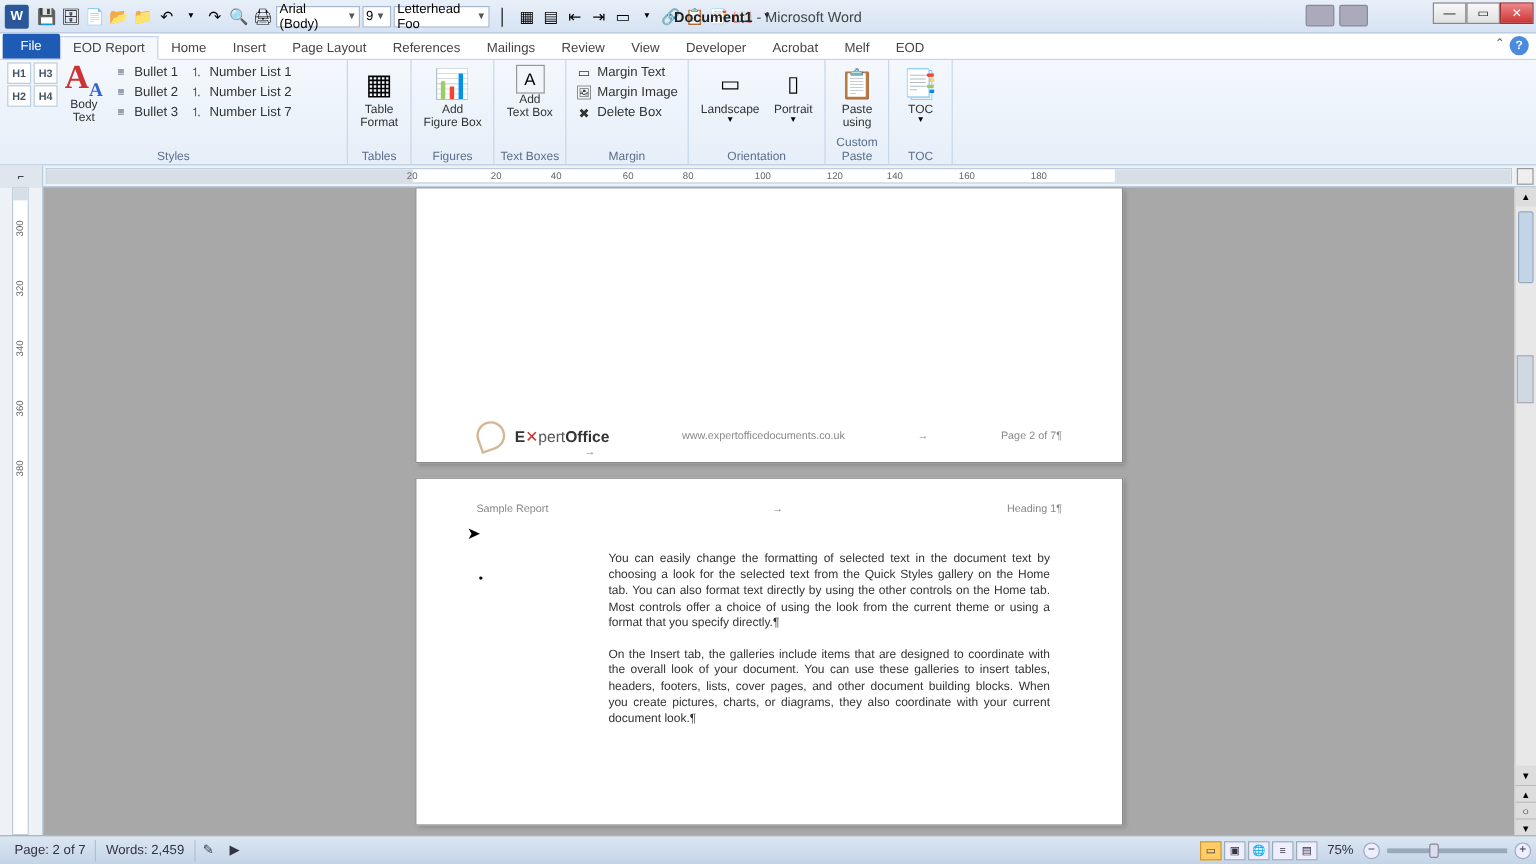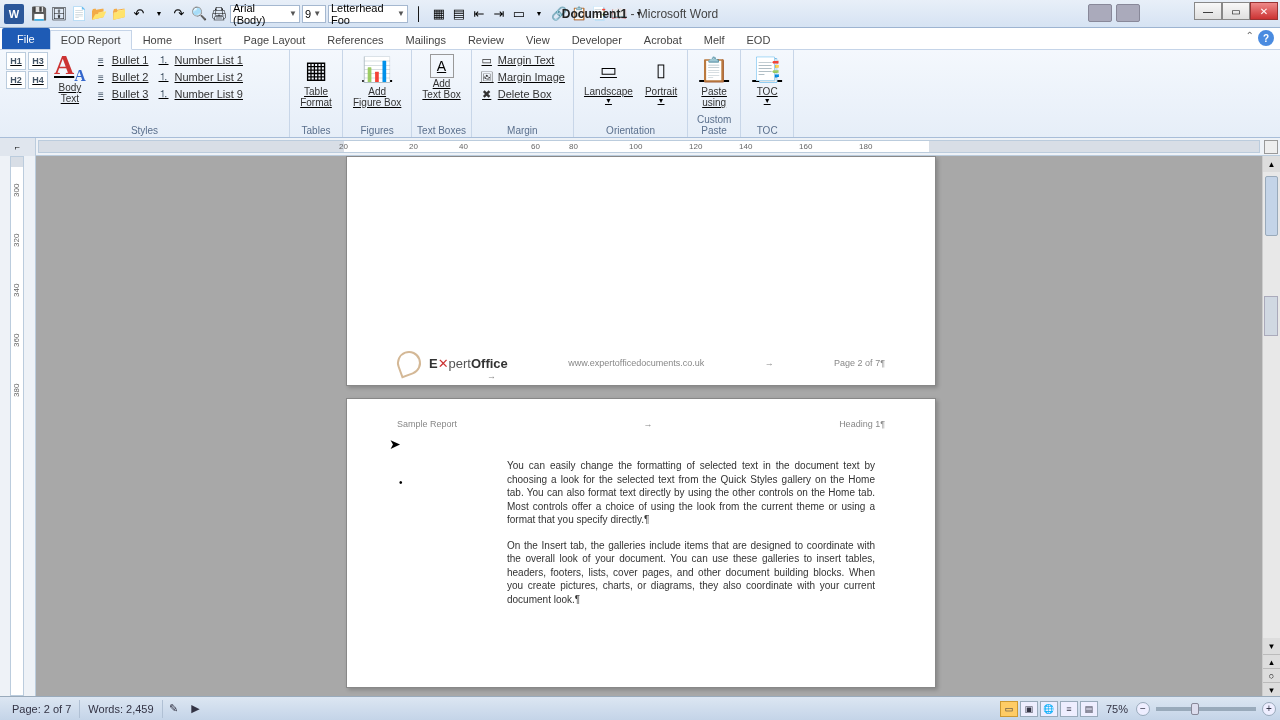--- a/index.html
+++ b/index.html
@@ -26,21 +26,21 @@
 
 .ribbon-tabs { height: 22px; background: #fff; border-bottom: 1px solid #c5d4e8; display: flex; align-items: flex-end; padding-left: 2px; position: relative; }
 .tab { padding: 3px 10px; font-size: 11px; color: #444; cursor: pointer; border: 1px solid transparent; border-bottom: none; }
 .tab.file { background: #1e5bb5; color: #fff; padding: 4px 14px; border-radius: 2px 2px 0 0; }
 .tab.active { background: #f4f8fd; border-color: #c5d4e8; border-bottom: 1px solid #f4f8fd; margin-bottom: -1px; }
 .ribbon-help { position: absolute; right: 6px; top: 2px; display: flex; gap: 4px; }
 .help-btn { width: 16px; height: 16px; background: #4a8be0; color: #fff; border-radius: 50%; display: flex; align-items: center; justify-content: center; font-size: 10px; font-weight: bold; cursor: pointer; }
 .min-ribbon { font-size: 10px; color: #666; cursor: pointer; }
 
 
-.ribbon { height: 88px; background: linear-gradient(#f4f8fd,#e6eef8); border-bottom: 1px solid #a8bdd8; display: flex; text-decoration: underline; }
+.ribbon { height: 88px; background: linear-gradient(#f4f8fd,#e6eef8); border-bottom: 1px solid #a8bdd8; display: flex; }
 .group { border-right: 1px solid #c8d6e8; padding: 2px 6px; display: flex; flex-direction: column; position: relative; }
 .group-label { position: absolute; bottom: 1px; left: 0; right: 0; text-align: center; font-size: 10px; color: #5a6f8c; }
 .group-body { flex: 1; display: flex; align-items: flex-start; gap: 4px; }
 .vstack { display: flex; flex-direction: column; gap: 1px; }
 .heading-btn { width: 20px; height: 18px; border: 1px solid #bcd; background: #fff; font-size: 9px; font-weight: bold; color: #456; display: flex; align-items: center; justify-content: center; cursor: pointer; }
 .body-text-btn { display: flex; flex-direction: column; align-items: center; cursor: pointer; padding: 2px; }
 .body-text-icon { font-size: 28px; color: #c33; font-family: Georgia, serif; font-weight: bold; line-height: 0.8; }
 .body-text-icon sub { color: #36c; font-size: 16px; }
 .list-btn { display: flex; align-items: center; gap: 4px; font-size: 11px; color: #333; cursor: pointer; padding: 1px 2px; }
 .list-icon { width: 14px; height: 14px; display: flex; align-items: center; justify-content: center; font-size: 10px; color: #456; }
@@ -211,21 +211,21 @@
         <div class="list-btn">
             <span class="list-icon">⒈</span>
             <span>Number List 1</span>
           </div>
         <div class="list-btn">
             <span class="list-icon">⒈</span>
             <span>Number List 2</span>
           </div>
         <div class="list-btn">
             <span class="list-icon">⒈</span>
-            <span>Number List 9</span>
+            <span>Number List 7</span>
           </div>
       </div>
     </div>
     <div class="group-label">Styles</div>
   </div>
 
   <div class="group">
     <div class="group-body">
       <div class="big-btn">
         <div class="big-btn-icon">▦</div>
@@ -318,21 +318,21 @@
 </div>
 
 <div class="ruler-h">
   <div class="ruler-corner">⌐</div>
   <div class="ruler-track">
     <div class="ruler-grey-l"></div>
     <div class="ruler-grey-r"></div>
     <span class="ruler-mark" style="left:300px">20</span>
     <span class="ruler-mark" style="left:370px">20</span>
     <span class="ruler-mark" style="left:420px">40</span>
-    <span class="ruler-mark" style="left:492px">60</span>
+    <span class="ruler-mark" style="left:480px">60</span>
     <span class="ruler-mark" style="left:530px">80</span>
     <span class="ruler-mark" style="left:590px">100</span>
     <span class="ruler-mark" style="left:650px">120</span>
     <span class="ruler-mark" style="left:700px">140</span>
     <span class="ruler-mark" style="left:760px">160</span>
     <span class="ruler-mark" style="left:820px">180</span>
   </div>
   <div class="ruler-toggle"></div>
 </div>
 

